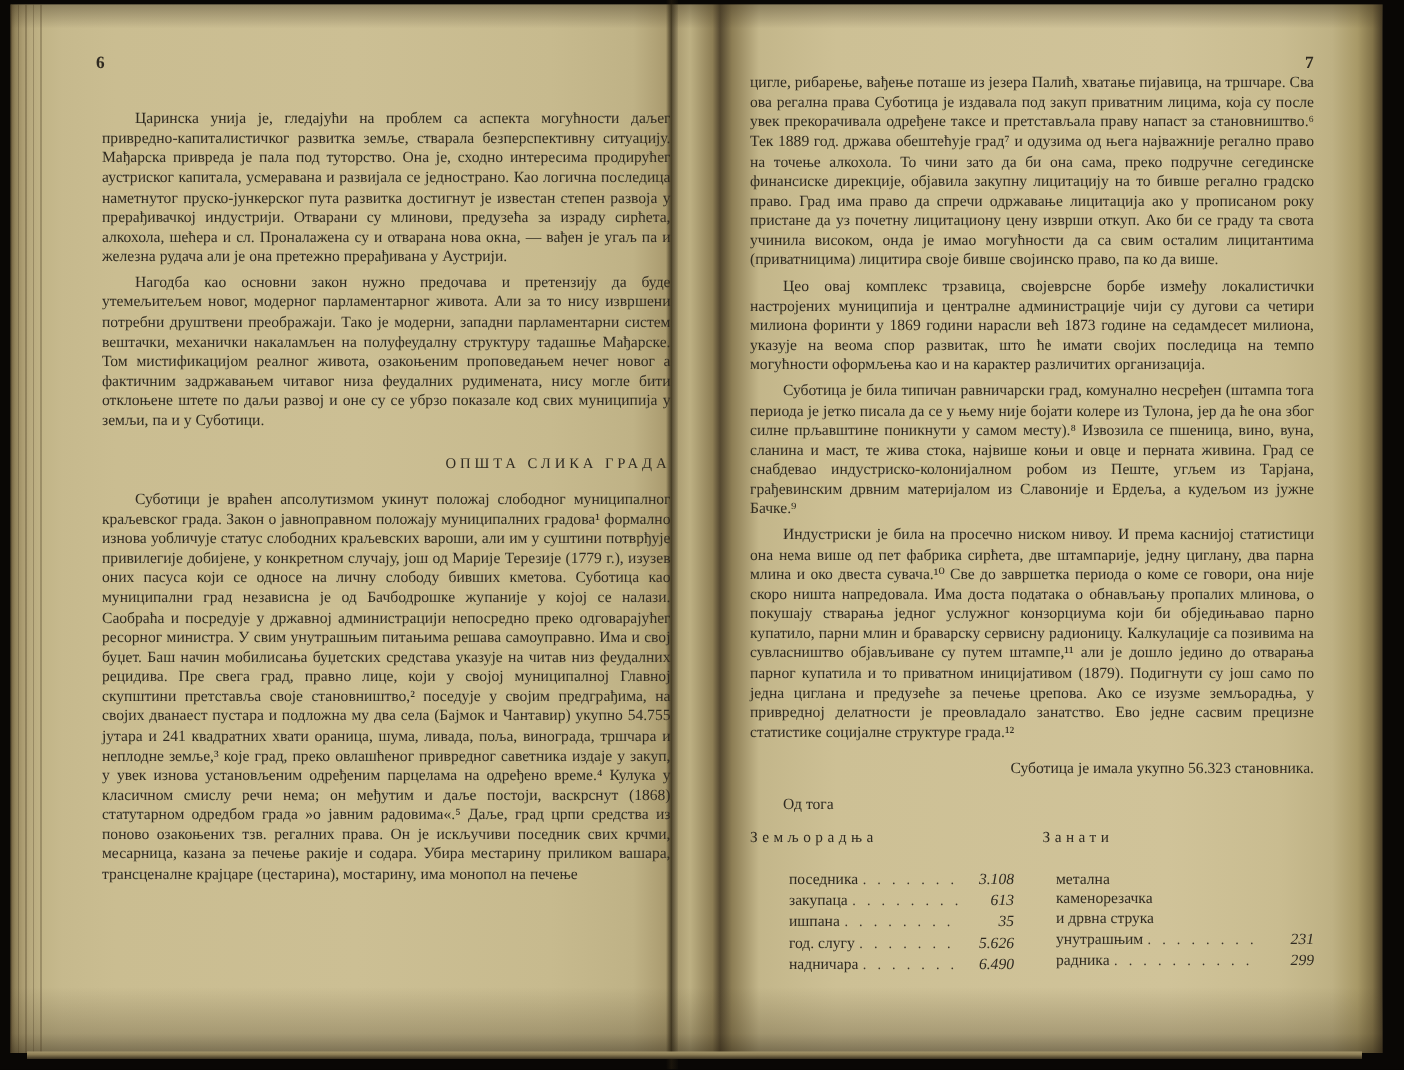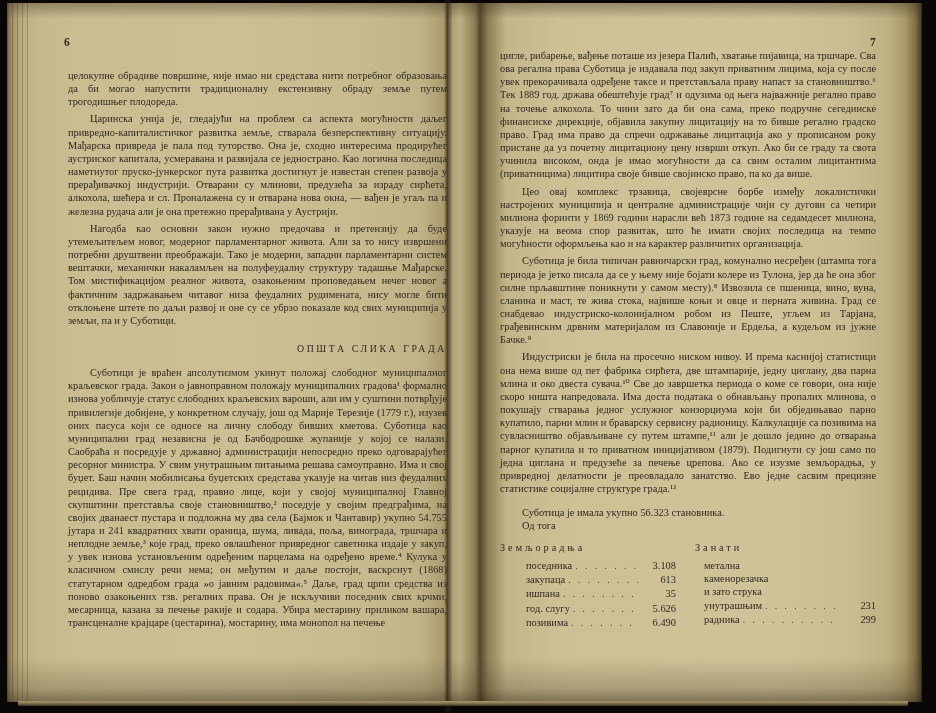--- a/index.html
+++ b/index.html
@@ -41,50 +41,49 @@
   .textcol{position:absolute;font-size:10.4px;line-height:13.15px;text-align:justify;}
   #col-left{left:68px;top:69px;width:379px;}
   #col-right{left:500px;top:49px;width:376px;}
 
   .para{margin:0;}
   .para.indent{text-indent:22px;margin-top:4px;}
   .section-heading{
     text-align:right;font-size:9.8px;letter-spacing:2.6px;
     margin:15px 0 11px 0;white-space:nowrap;
   }
-  .stat-line{margin-top:11px;text-indent:22px;text-align:left;}
-  .oftoga-line{text-indent:22px;text-align:left;}
+  .stat-line{margin-top:11px;text-indent:22px;text-align:right;}
+  .oftoga-line{margin-top:11px;text-indent:22px;text-align:left;}
 
   
   .pop-table{display:flex;margin-top:9px;text-align:left;}
   .pt-col{width:176px;}
   .pt-col.right{margin-left:19px;width:181px;}
-  .pt-header{letter-spacing:3px;font-size:10.2px;margin-bottom:4px;white-space:nowrap;}
+  .pt-header{letter-spacing:3px;font-size:10.2px;margin-bottom:14px;white-space:nowrap;}
   .pt-row{display:flex;align-items:baseline;line-height:13.3px;font-size:10.4px;}
   .pt-col.left .pt-row{padding-left:26px;}
   .pt-col.right .pt-row{padding-left:9px;justify-content:center;}
   .pt-label{white-space:nowrap;}
   .pt-dots{flex:1;overflow:hidden;white-space:nowrap;margin:0 3px;}
   .pt-dots::after{content:". . . . . . . . . . . . . . . .";letter-spacing:2.5px;color:#3a332a;font-size:9.5px;}
   .pt-row.no-dots .pt-dots::after{content:"";}
-  .pt-val{min-width:34px;text-align:right;white-space:nowrap;}
+  .pt-val{min-width:34px;text-align:right;white-space:nowrap;font-style:italic;}
 </style>
 </head>
 <body>
 
 <div class="page-block left">
   <div class="edge-lines"></div>
 </div>
 <div class="page-block right"></div>
 <div class="gutter-shadow"></div>
 <div class="bottom-stack"></div>
 
 <div id="pn-left" class="pagenum ink">6</div>
 <div id="col-left" class="textcol ink">
-  <p class="para">целокупне обрадиве површине, није имао ни средстава нити потребног образовања да би могао напустити традиционалну екстензивну обраду земље путем трогодишњег плодореда.</p>
   <p class="para indent">Царинска унија је, гледајући на проблем са аспекта могућности даљег привредно-капиталистичког развитка земље, стварала безперспективну ситуацију. Мађарска привреда је пала под туторство. Она је, сходно интересима продирућег аустриског капитала, усмеравана и развијала се једнострано. Као логична последица наметнутог пруско-јункерског пута развитка достигнут је известан степен развоја у прерађивачкој индустрији. Отварани су млинови, предузећа за израду сирћета, алкохола, шећера и сл. Проналажена су и отварана нова окна, — вађен је угаљ па и железна рудача али је она претежно прерађивана у Аустрији.</p>
   <p class="para indent">Нагодба као основни закон нужно предочава и претензију да буде утемељитељем новог, модерног парламентарног живота. Али за то нису извршени потребни друштвени преображаји. Тако је модерни, западни парламентарни систем вештачки, механички накаламљен на полуфеудалну структуру тадашње Мађарске. Том мистификацијом реалног живота, озакоњеним проповедањем нечег новог а фактичним задржавањем читавог низа феудалних рудимената, нису могле бити отклоњене штете по даљи развој и оне су се убрзо показале код свих муниципија у земљи, па и у Суботици.</p>
   <div class="section-heading">ОПШТА СЛИКА ГРАДА</div>
   <p class="para indent">Суботици је враћен апсолутизмом укинут положај слободног муниципалног краљевског града. Закон о јавноправном положају муниципалних градова¹ формално изнова уобличује статус слободних краљевских вароши, али им у суштини потврђује привилегије добијене, у конкретном случају, још од Марије Терезије (1779 г.), изузев оних пасуса који се односе на личну слободу бивших кметова. Суботица као муниципални град независна је од Бачбодрошке жупаније у којој се налази. Саобраћа и посредује у државној администрацији непосредно преко одговарајућег ресорног министра. У свим унутрашњим питањима решава самоуправно. Има и свој буџет. Баш начин мобилисања буџетских средстава указује на читав низ феудалних рецидива. Пре свега град, правно лице, који у својој муниципалној Главној скупштини претставља своје становништво,² поседује у својим предграђима, на својих дванаест пустара и подложна му два села (Бајмок и Чантавир) укупно 54.755 јутара и 241 квадратних хвати ораница, шума, ливада, поља, винограда, тршчара и неплодне земље,³ које град, преко овлашћеног привредног саветника издаје у закуп, у увек изнова установљеним одређеним парцелама на одређено време.⁴ Кулука у класичном смислу речи нема; он међутим и даље постоји, васкрснут (1868) статутарном одредбом града »о јавним радовима«.⁵ Даље, град црпи средства из поново озакоњених тзв. регалних права. Он је искључиви поседник свих крчми, месарница, казана за печење ракије и содара. Убира местарину приликом вашара, трансценалне крајцаре (цестарина), мостарину, има монопол на печење</p>
 </div>
 
 <div id="pn-right" class="pagenum ink">7</div>
 <div id="col-right" class="textcol ink">
   <p class="para">цигле, рибарење, вађење поташе из језера Палић, хватање пијавица, на тршчаре. Сва ова регална права Суботица је издавала под закуп приватним лицима, која су после увек прекорачивала одређене таксе и претстављала праву напаст за становништво.⁶ Тек 1889 год. држава обештећује град⁷ и одузима од њега најважније регално право на точење алкохола. То чини зато да би она сама, преко подручне сегединске финансиске дирекције, објавила закупну лицитацију на то бивше регално градско право. Град има право да спречи одржавање лицитација ако у прописаном року пристане да уз почетну лицитациону цену изврши откуп. Ако би се граду та свота учинила високом, онда је имао могућности да са свим осталим лицитантима (приватницима) лицитира своје бивше својинско право, па ко да више.</p>
   <p class="para indent">Цео овај комплекс трзавица, својеврсне борбе између локалистички настројених муниципија и централне администрације чији су дугови са четири милиона форинти у 1869 години нарасли већ 1873 године на седамдесет милиона, указује на веома спор развитак, што ће имати својих последица на темпо могућности оформљења као и на карактер различитих организација.</p>
@@ -110,39 +109,39 @@
         <span class="pt-label">ишпана</span>
         <span class="pt-dots"></span>
         <span class="pt-val">35</span>
       </div>
       <div class="pt-row">
         <span class="pt-label">год. слугу</span>
         <span class="pt-dots"></span>
         <span class="pt-val">5.626</span>
       </div>
       <div class="pt-row">
-        <span class="pt-label">позивима</span>
+        <span class="pt-label">надничара</span>
         <span class="pt-dots"></span>
         <span class="pt-val">6.490</span>
       </div>
     </div>
     <div class="pt-col right">
       <div class="pt-header">Занати</div>
       <div class="pt-row no-dots">
         <span class="pt-label">метална</span>
         <span class="pt-dots"></span>
         <span class="pt-val"></span>
       </div>
       <div class="pt-row no-dots">
         <span class="pt-label">каменорезачка</span>
         <span class="pt-dots"></span>
         <span class="pt-val"></span>
       </div>
       <div class="pt-row no-dots">
-        <span class="pt-label">и зато струка</span>
+        <span class="pt-label">и дрвна струка</span>
         <span class="pt-dots"></span>
         <span class="pt-val"></span>
       </div>
       <div class="pt-row">
         <span class="pt-label">унутрашњим</span>
         <span class="pt-dots"></span>
         <span class="pt-val">231</span>
       </div>
       <div class="pt-row">
         <span class="pt-label">радника</span>

